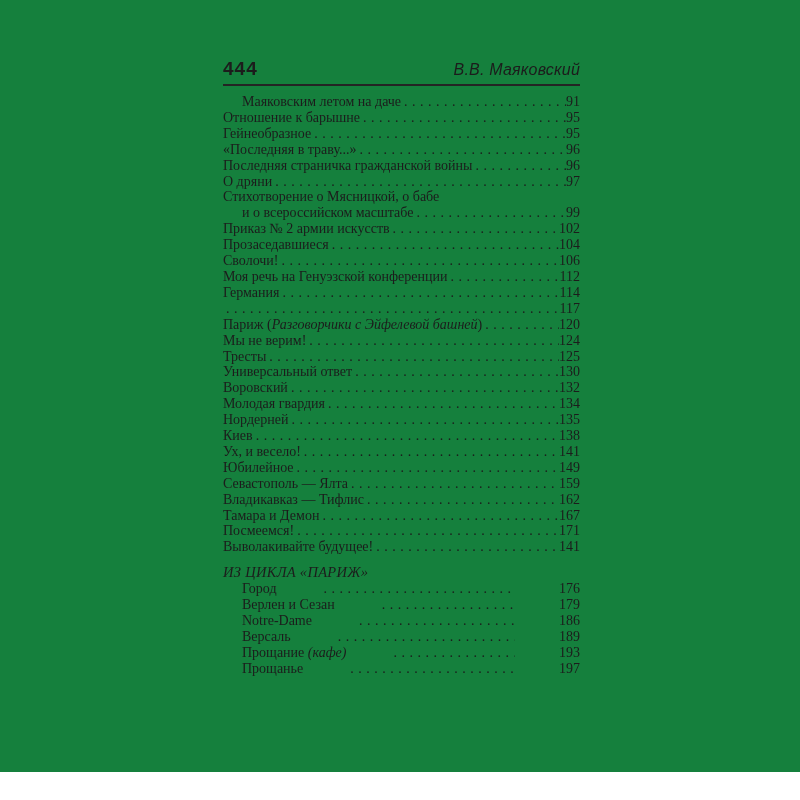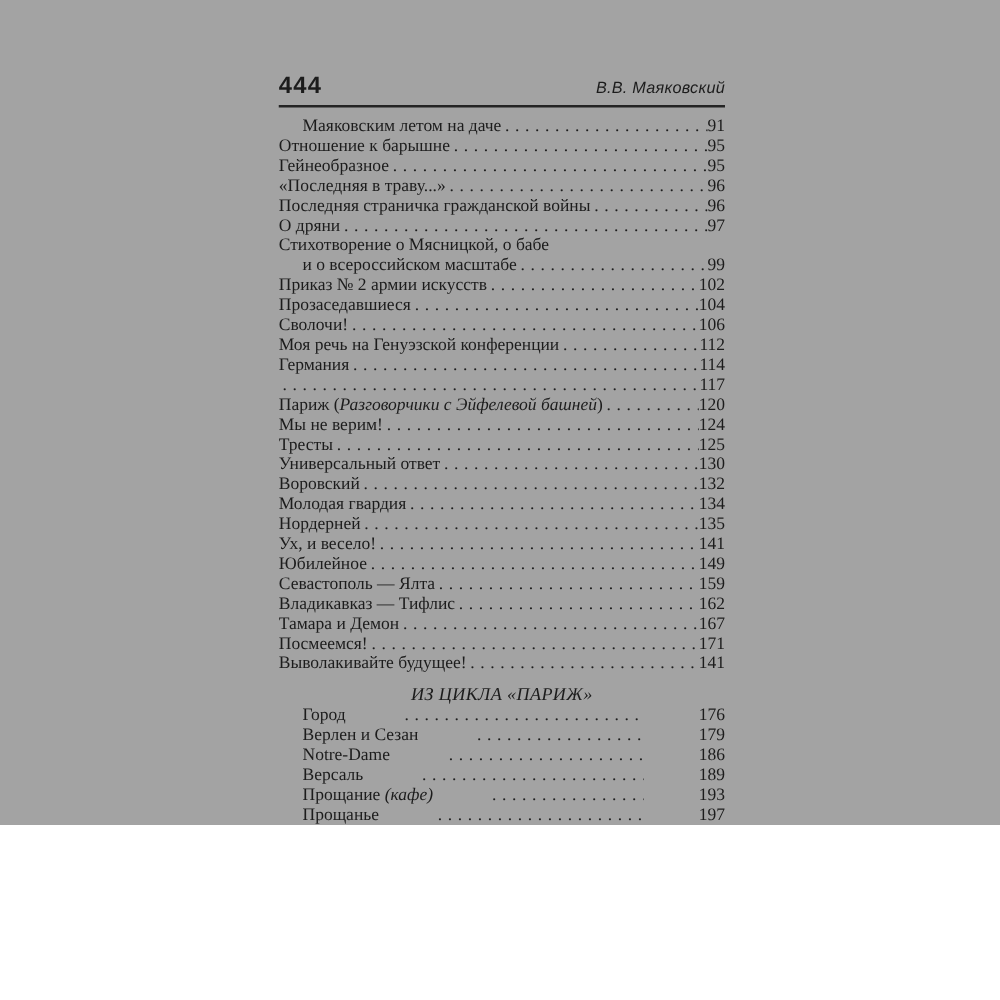--- a/index.html
+++ b/index.html
@@ -3,26 +3,25 @@
 <meta charset="utf-8">
 <style>
   html, body {
     margin: 0;
     padding: 0;
     background: #ffffff;
   }
   .sheet {
     position: relative;
     width: 800px;
-    height: 660px;
-    background: #a3a3a3;
+    height: 772px;
+    background: #15803d;
     color: #1c1c1c;
     font-family: "Liberation Serif", serif;
     overflow: hidden;
-    text-align: center;
   }
   .content {
     position: absolute;
     left: 223px;
     top: 58px;
     width: 357px;
   }
   
   .running-head {
     display: flex;
@@ -30,21 +29,21 @@
     align-items: baseline;
     font-family: "Liberation Sans", sans-serif;
     line-height: 22px;
   }
   .folio {
     font-size: 19px;
     font-weight: 700;
     letter-spacing: 1px;
   }
   .running-title {
-    font-size: 13px;
+    font-size: 16px;
     font-style: italic;
     font-weight: 500;
     letter-spacing: 0.2px;
   }
   .rule {
     margin-top: 3px;
     height: 0;
     border-top: 2px solid #242424;
   }
   
@@ -205,20 +204,25 @@
     <span class="title">Молодая гвардия</span>
     <span class="leader"></span>
     <span class="pg">134</span>
   </div>
           <div class="toc-line">
     <span class="title">Нордерней</span>
     <span class="leader"></span>
     <span class="pg">135</span>
   </div>
           <div class="toc-line">
+    <span class="title">Киев</span>
+    <span class="leader"></span>
+    <span class="pg">138</span>
+  </div>
+          <div class="toc-line">
     <span class="title">Ух, и весело!</span>
     <span class="leader"></span>
     <span class="pg">141</span>
   </div>
           <div class="toc-line">
     <span class="title">Юбилейное</span>
     <span class="leader"></span>
     <span class="pg">149</span>
   </div>
           <div class="toc-line">

